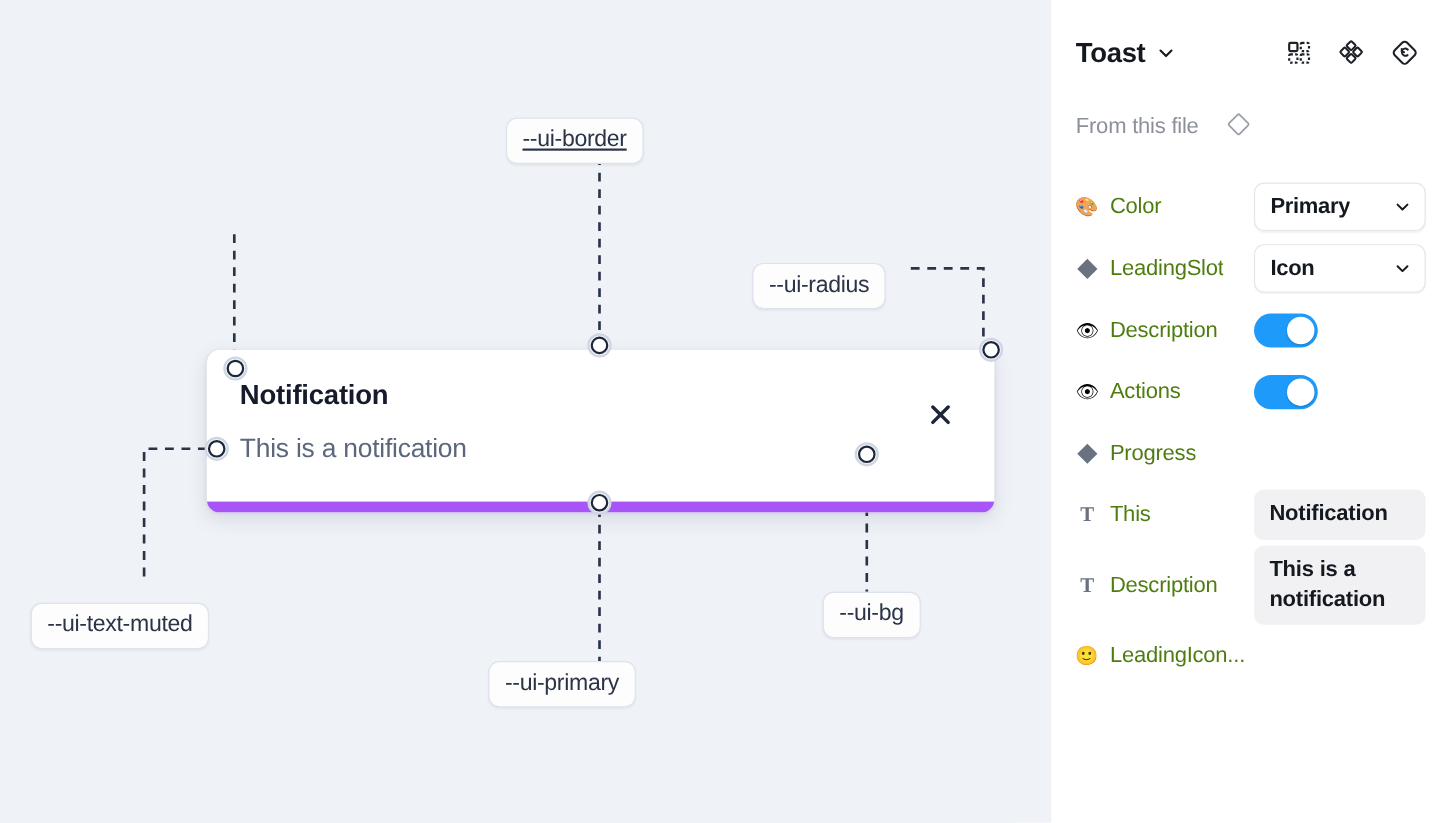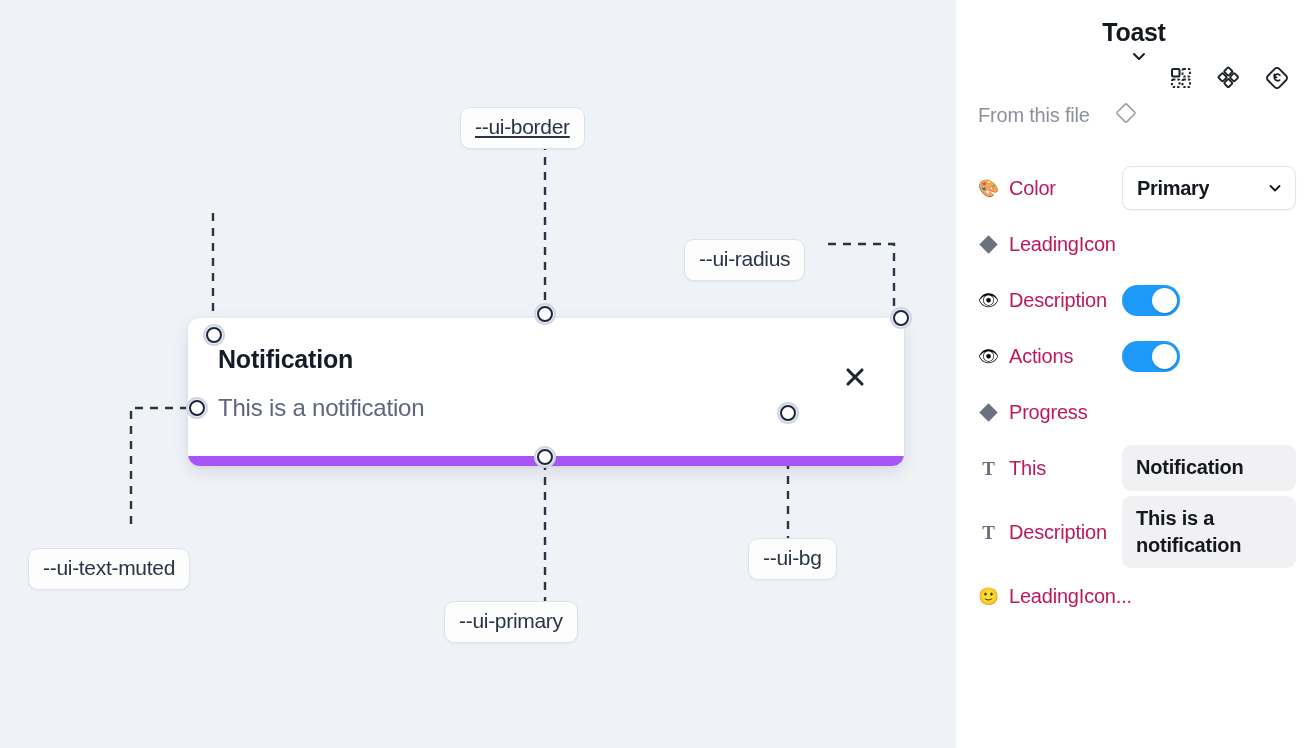--- a/index.html
+++ b/index.html
@@ -88,23 +88,22 @@
 
   
   #panel {
     width: 356px; height: 748px;
     background: #ffffff;
     flex: none;
     position: relative;
   }
   .panel-head {
     display: flex; align-items: center;
-    padding: 18px 22px;
+    padding: 0 22px;
     height: 96px;
-    flex-direction: column;
   }
   .panel-title {
     font-size: 25px; font-weight: 700; color: #14181f;
     letter-spacing: -0.3px;
   }
   .title-chev { margin-left: 10px; display: flex; align-items: center; cursor: pointer; }
   .head-icons { margin-left: auto; display: flex; align-items: center; gap: 22px; }
   .head-icon { width: 26px; height: 26px; display: flex; align-items: center; justify-content: center; cursor: pointer; }
 
   .from-row {
@@ -131,25 +130,25 @@
     display: flex; align-items: center; justify-content: center;
     font-size: 17px; line-height: 1;
   }
   .prop-ico.diamond::before {
     content: ""; width: 13px; height: 13px; background: #6a7280; transform: rotate(45deg);
   }
   .prop-ico.tglyph {
     font-family: "Liberation Serif", serif; font-weight: 700; font-size: 19px; color: #6a7280;
   }
   .prop-name {
-    font-size: 20px; color: #be185d; letter-spacing: -0.2px;
+    font-size: 20px; color: #4d7c0f; letter-spacing: -0.2px;
     white-space: nowrap; overflow: hidden; text-overflow: ellipsis;
   }
 
-  .ctrl { width: 174px; flex: none; }
+  .ctrl { width: 156px; flex: none; }
   .select {
     height: 44px; border: 1px solid #e2e5ea; border-radius: 9px;
     background: #ffffff;
     display: flex; align-items: center; padding: 0 12px 0 14px;
     box-shadow: 0 1px 1.5px rgba(20,24,31,0.05);
     cursor: pointer;
   }
   .select .val {
     font-size: 20px; font-weight: 700; color: #14181f; letter-spacing: -0.3px;
     white-space: nowrap; overflow: hidden; text-overflow: ellipsis;
@@ -286,21 +285,31 @@
                   <path d="M3.5 6 L8 10.5 L12.5 6" stroke="#14181f" stroke-width="1.8" stroke-linecap="round" stroke-linejoin="round"></path>
                 </svg>
             </span>
           </div>
         </div>
       </div>
 
       <div class="prop-row">
         <div class="prop-left">
           <span class="prop-ico diamond"></span>
-          <span class="prop-name">LeadingIcon</span>
+          <span class="prop-name">LeadingSlot</span>
+        </div>
+        <div class="ctrl">
+          <div class="select">
+            <span class="val">Icon</span>
+            <span class="chev">
+              <svg width="16" height="16" viewBox="0 0 16 16" fill="none">
+                  <path d="M3.5 6 L8 10.5 L12.5 6" stroke="#14181f" stroke-width="1.8" stroke-linecap="round" stroke-linejoin="round"></path>
+                </svg>
+            </span>
+          </div>
         </div>
       </div>
 
       <div class="prop-row">
         <div class="prop-left">
           <span class="prop-ico">👁</span>
           <span class="prop-name">Description</span>
         </div>
         <div class="ctrl">
           <div class="switch"></div>

